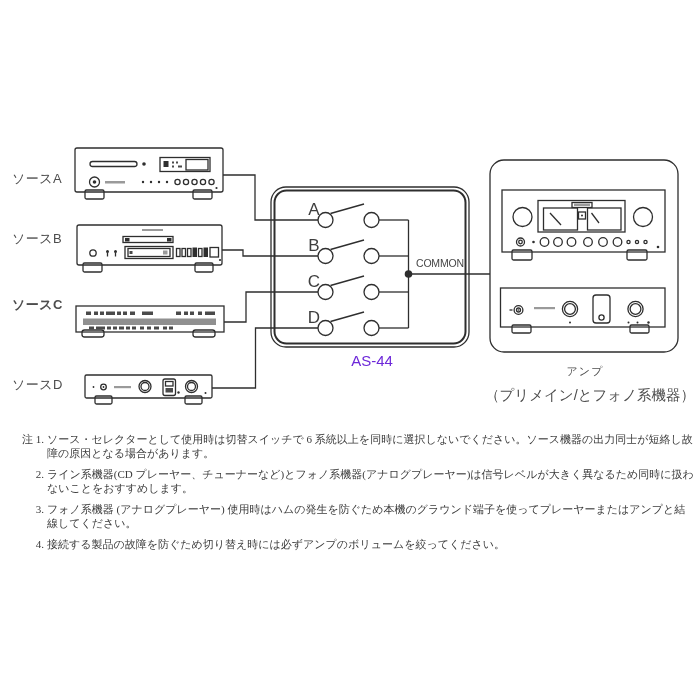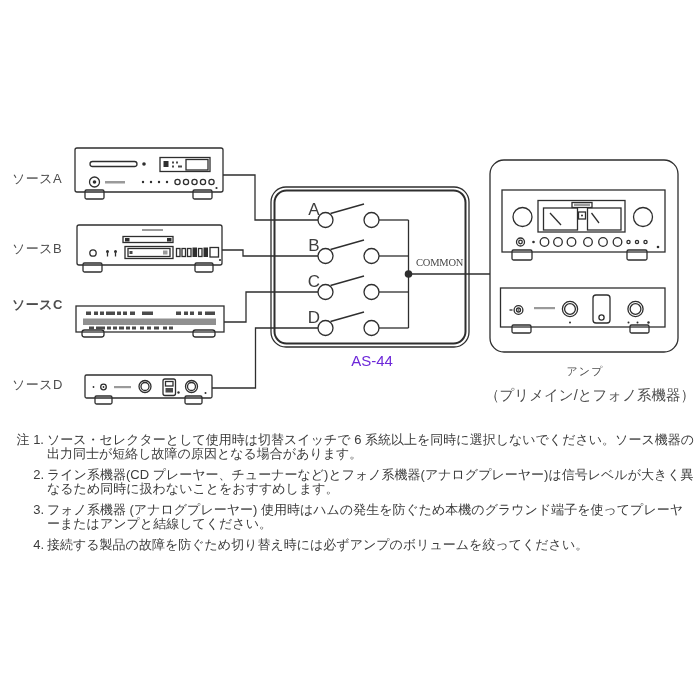--- a/index.html
+++ b/index.html
@@ -11,26 +11,26 @@
   svg{position:absolute;left:0;top:0;}
   .ln{stroke:#2e2e2e;fill:none;stroke-width:1.3;}
   .ln2{stroke:#2e2e2e;fill:none;stroke-width:2;}
   .fl{fill:#2e2e2e;stroke:none;}
   .gry{fill:#909090;stroke:none;}
   .dgr{fill:#4a4a4a;stroke:none;}
   .smudge{fill:#9a9a9a;stroke:none;}
   .abs{position:absolute;}
   .src-label{font-size:13px;color:#4d4d4d;letter-spacing:.5px;white-space:nowrap;}
   .sw-letter{font-size:17px;color:#3f3f3f;width:24px;text-align:center;}
-  .common-label{font-size:10.5px;color:#474747;letter-spacing:-0.2px;white-space:nowrap;font-family:Liberation Serif, serif;}
+  .common-label{font-size:10.5px;color:#474747;letter-spacing:-0.2px;white-space:nowrap;}
   .model-label{font-size:15px;color:#6d28d9;text-align:center;width:70px;}
   .amp-title{font-size:11px;color:#4d4d4d;text-align:center;width:190px;letter-spacing:1px;}
   .amp-sub{font-size:14.5px;color:#4d4d4d;text-align:center;width:220px;white-space:nowrap;}
   .notes{position:absolute;left:10px;top:433px;width:684px;color:#3b3b3b;}
-  .note{display:flex;margin-bottom:8px;font-size:13px;line-height:13.5px;}
+  .note{display:flex;margin-bottom:8px;font-size:11px;line-height:13.5px;font-family:Liberation Serif, serif;}
   .note-prefix{flex:0 0 34px;text-align:right;padding-right:3px;white-space:nowrap;}
   .note-text{flex:1;}
 </style>
 </head>
 <body>
 
 <div id="stage">
 
 <svg width="700" height="700" viewBox="0 0 700 700">
 
@@ -240,21 +240,21 @@
       <circle class="ln" cx="635.5" cy="309" r="7.6"></circle>
       <circle class="ln" cx="635.5" cy="309" r="5.4" stroke-width="0.9"></circle>
       <circle class="fl" cx="628.5" cy="322.5" r="1"></circle>
       <circle class="fl" cx="637.5" cy="322.5" r="1"></circle>
       <circle class="fl" cx="648.5" cy="322.5" r="1.2"></circle>
     </g>
   </g>
 </svg>
 
 <div class="abs src-label" style="left:12px;top:170px;">ソースA</div>
-<div class="abs src-label" style="left:12px;top:240px;">ソースB</div>
+<div class="abs src-label" style="left:12px;top:230px;">ソースB</div>
 <div class="abs src-label" style="left:12px;top:296px;font-weight:bold;">ソースC</div>
 <div class="abs src-label" style="left:12px;top:376px;">ソースD</div>
 
 <div class="abs sw-letter" style="left:302px;top:200px;">A</div>
 <div class="abs sw-letter" style="left:302px;top:236px;">B</div>
 <div class="abs sw-letter" style="left:302px;top:272px;">C</div>
 <div class="abs sw-letter" style="left:302px;top:308px;">D</div>
 
 <div class="abs common-label" style="left:416px;top:257px;">COMMON</div>
 <div class="abs model-label" style="left:337px;top:352px;">AS-44</div>

